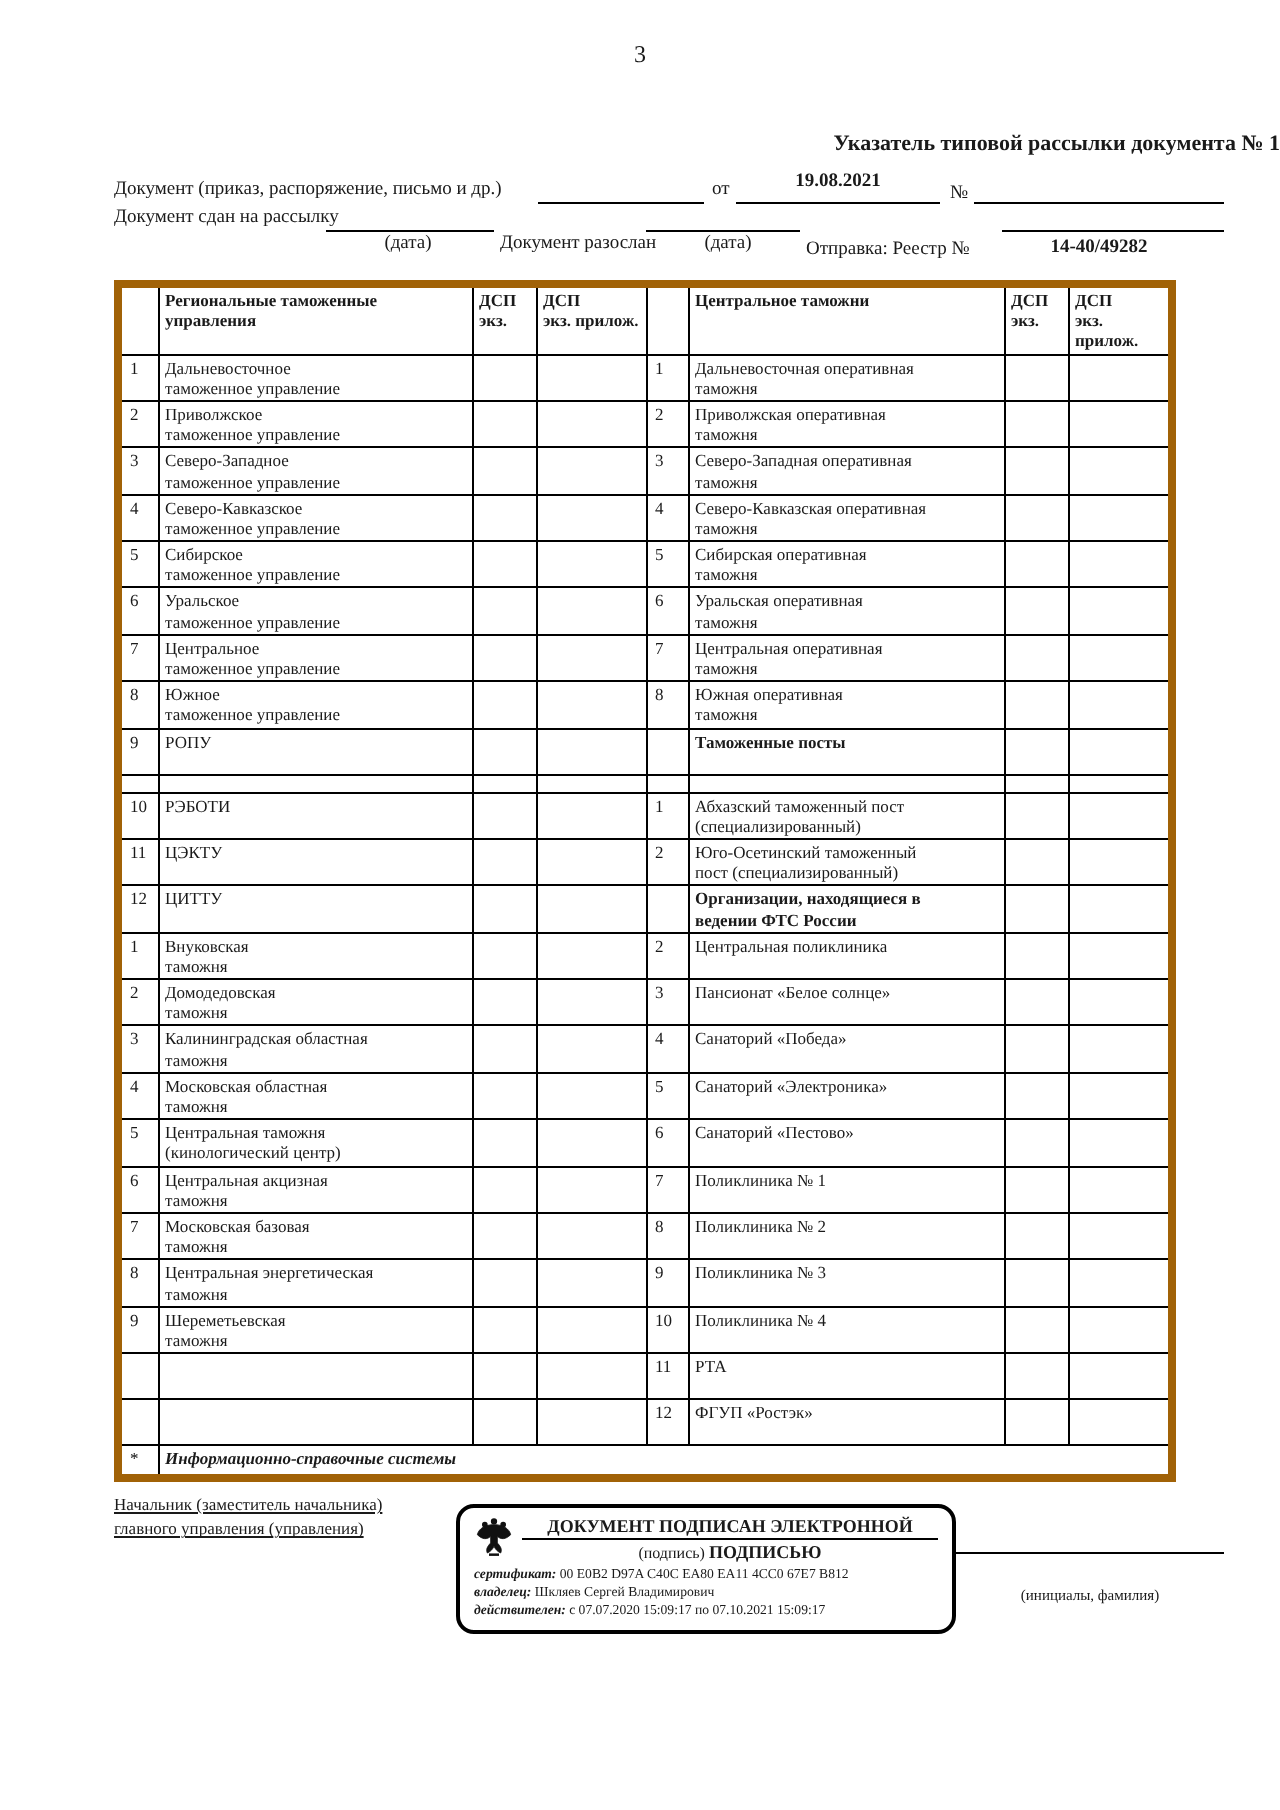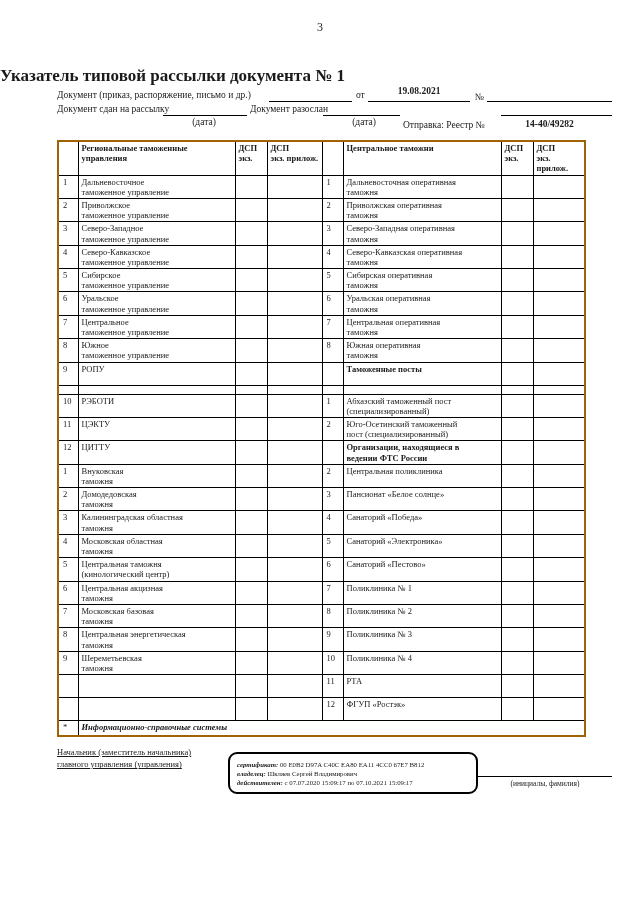--- a/index.html
+++ b/index.html
@@ -3,30 +3,30 @@
 <meta charset="utf-8">
 <style>
   html,body{margin:0;padding:0;}
   body{
     width:640px;height:905px;background:#ffffff;position:relative;
     font-family:"Liberation Serif", serif;color:#1a1a1a;
   }
   .abs{position:absolute;}
   
   .page-number{top:20px;left:0;right:0;text-align:center;font-size:12px;}
-  .doc-title{top:66px;left:0;right:0;text-align:left;font-weight:bold;font-size:17px;}
+  .doc-title{top:66px;left:0;right:0;text-align:right;font-weight:bold;font-size:11px;}
   
   .form-area{top:84px;left:57px;width:556px;height:52px;font-size:9.5px;}
   .form-area span{position:absolute;white-space:nowrap;}
   .blank{border-bottom:1px solid #000;height:12px;}
   .fill-value{font-weight:bold;text-align:center;}
   
   .dist-table-wrap{top:140px;left:57px;}
   table{border-collapse:collapse;table-layout:fixed;width:527px;
-        font-size:8.5px;line-height:1.2;border:2px solid #a16207;font-family:Liberation Serif, serif;}
+        font-size:8.5px;line-height:1.2;border:4px solid #a16207;font-family:Liberation Serif, serif;}
   td,th{border:1px solid #000;padding:1px 3px;vertical-align:top;text-align:left;overflow:hidden;}
   th{font-weight:bold;height:24px;white-space:pre-line;}
   .name{white-space:pre-line;}
   .num{padding-left:4px;}
   tr.body-row td{height:20px;}
   tr.spacer td{height:6px;}
   tr.footer-row td{height:12px;}
   .b{font-weight:bold;}
   .footer-label{font-weight:bold;font-style:italic;}
   
@@ -37,42 +37,42 @@
   .emblem{width:20px;height:22px;flex:0 0 auto;margin-right:4px;}
   .stamp-titles{flex:1;text-align:center;}
   .stamp-line1{font-weight:bold;font-size:9px;border-bottom:1px solid #000;padding-bottom:1px;}
   .stamp-line2{font-size:8px;margin-top:1px;}
   .stamp-line2 .pd{font-weight:normal;}
   .stamp-line2 .bold-w{font-weight:bold;font-size:9px;}
   .stamp-certs{margin-top:3px;font-size:6.8px;line-height:1.3;}
   .stamp-certs .lbl{font-weight:bold;font-style:italic;}
   .sig-right{top:752px;left:478px;width:134px;font-size:7.5px;text-align:center;}
   .sig-right .line{display:block;height:24px;border-bottom:1px solid #000;}
-  .sig-right .caption{display:block;margin-top:2px;}
+  .sig-right .caption{display:block;margin-top:16px;}
   .caption-small{font-size:8.5px;}
 </style>
 </head>
 <body>
 
 <div class="abs page-number">3</div>
 <div class="abs doc-title">Указатель типовой рассылки документа № 1</div>
 
 <div class="abs form-area">
   <span style="left:0;top:6px;">Документ (приказ, распоряжение, письмо и др.)</span>
   <span class="blank" style="left:212px;top:5px;width:83px;"></span>
   <span style="left:299px;top:6px;">от</span>
   <span class="blank" style="left:311px;top:5px;width:102px;"></span>
   <span class="fill-value" style="left:311px;top:2px;width:102px;">19.08.2021</span>
   <span style="left:418px;top:8px;">№</span>
   <span class="blank" style="left:430px;top:5px;width:125px;"></span>
   <span class="fill-value" style="left:430px;top:2px;width:125px;margin-top:33px;">14-40/49282</span>
 
   <span style="left:0;top:20px;">Документ сдан на рассылку</span>
   <span class="blank" style="left:106px;top:19px;width:84px;"></span>
-  <span style="left:193px;top:20px;font-family:Liberation Serif, serif;">Документ разослан</span>
+  <span style="left:193px;top:33px;font-family:Liberation Serif, serif;">Документ разослан</span>
   <span class="blank" style="left:266px;top:19px;width:77px;"></span>
   <span style="left:346px;top:36px;">Отправка:  Реестр №</span>
   <span class="blank" style="left:444px;top:19px;width:111px;"></span>
 
   <span style="left:112px;top:33px;width:70px;text-align:center;">(дата)</span>
   <span style="left:272px;top:33px;width:70px;text-align:center;">(дата)</span>
 </div>
 
 <div class="abs dist-table-wrap">
   <table>
@@ -381,20 +381,38 @@
     </tbody>
   </table>
 </div>
 
 <div class="abs sig-left caption-small">
   <div>Начальник (заместитель начальника)</div>
   <div>главного управления (управления)</div>
 </div>
 
 <div class="abs stamp">
+  <div class="stamp-head">
+    <svg class="emblem" viewBox="0 0 24 26" xmlns="http://www.w3.org/2000/svg">
+      <g fill="#111" stroke="#111">
+        <circle cx="12" cy="3" r="1.4"></circle>
+        <circle cx="6.5" cy="5" r="1.2"></circle>
+        <circle cx="17.5" cy="5" r="1.2"></circle>
+        <path d="M12 5 C7 5 3 7 2 11 C5 14 8 14 10 12 L10 16 C8 18 7 20 8 22 C10 21 11 20 12 18 C13 20 14 21 16 22 C17 20 16 18 14 16 L14 12 C16 14 19 14 22 11 C21 7 17 5 12 5 Z" stroke-width="0.5"></path>
+        <path d="M9 23 L15 23" stroke-width="1.5" fill="none"></path>
+      </g>
+    </svg>
+    <div class="stamp-titles">
+      <div class="stamp-line1">ДОКУМЕНТ ПОДПИСАН ЭЛЕКТРОННОЙ</div>
+      <div class="stamp-line2">
+        <span class="pd">(подпись)</span>
+        <span class="bold-w">ПОДПИСЬЮ</span>
+      </div>
+    </div>
+  </div>
   <div class="stamp-certs">
     <div><span class="lbl">сертификат:</span> <span>00 E0B2 D97A C40C EA80 EA11 4CC0 67E7 B812</span></div>
     <div><span class="lbl">владелец:</span> <span>Шкляев Сергей Владимирович</span></div>
     <div><span class="lbl">действителен:</span> <span>с 07.07.2020 15:09:17 по 07.10.2021 15:09:17</span></div>
   </div>
 </div>
 
 <div class="abs sig-right">
   <span class="line"></span>
   <span class="caption">(инициалы, фамилия)</span>

